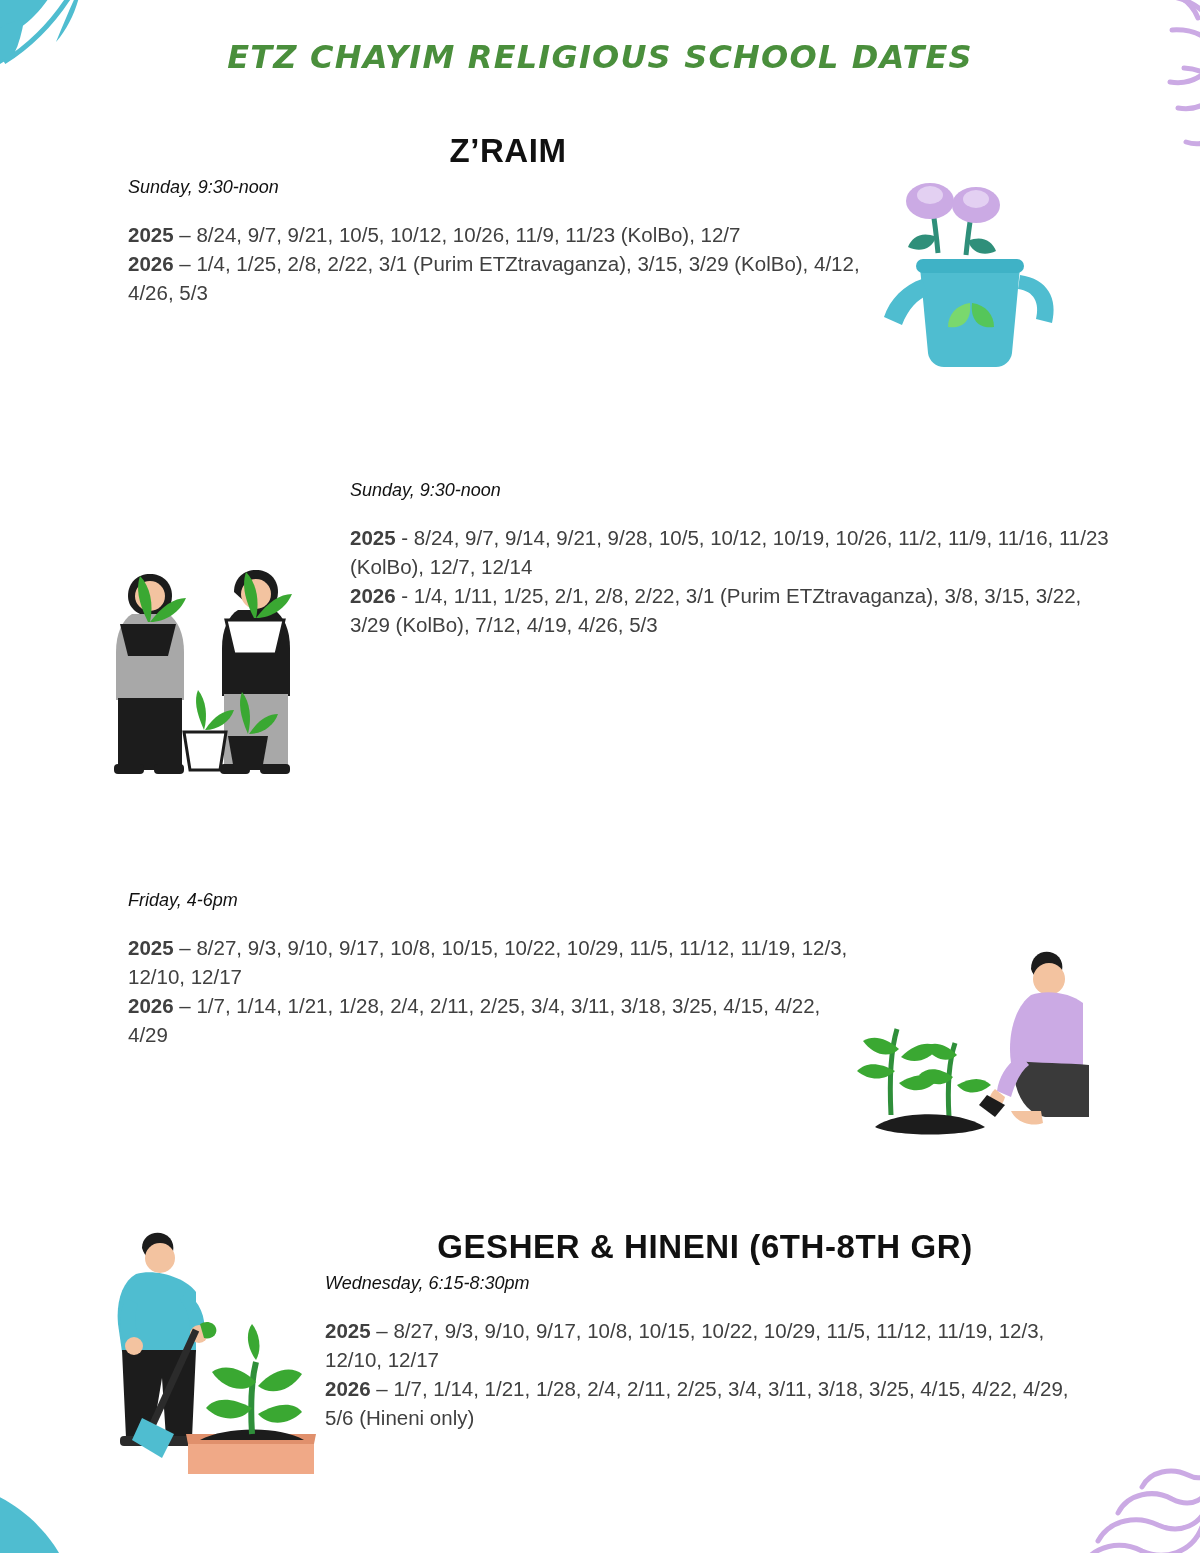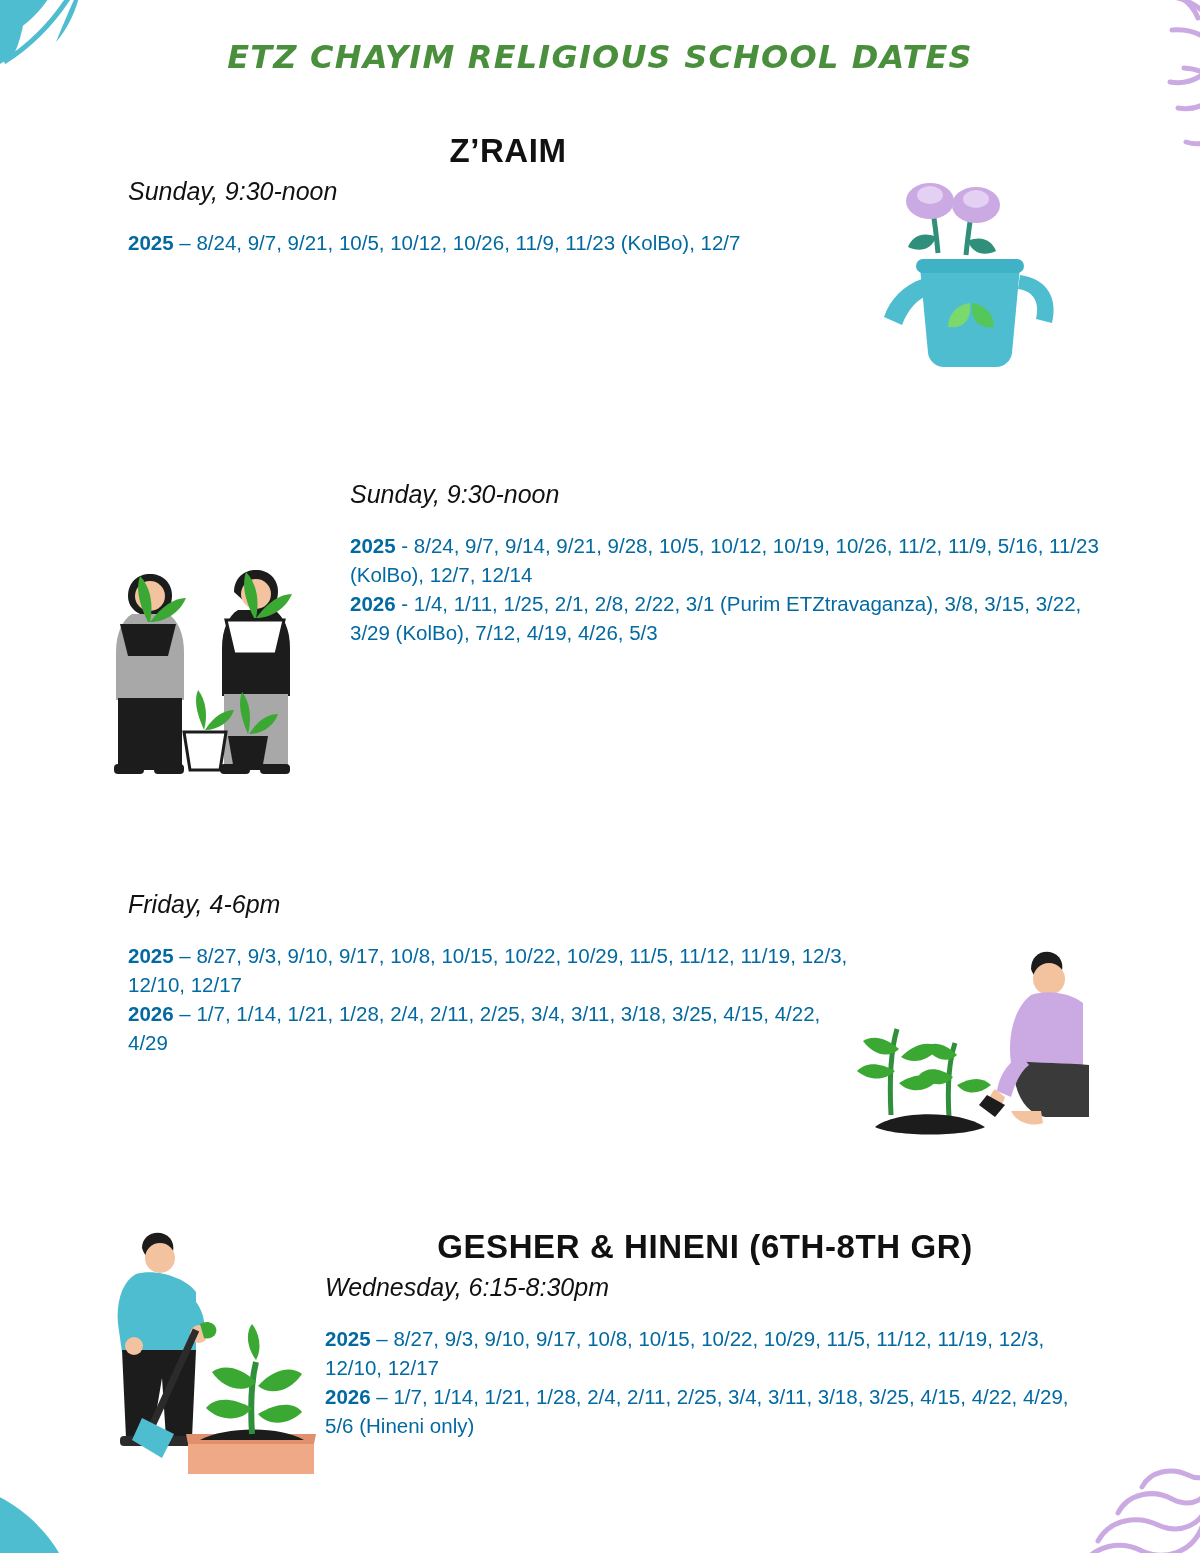--- a/index.html
+++ b/index.html
@@ -53,29 +53,29 @@
     font-size: 33px;
     letter-spacing: 0.6px;
     color: #111111;
     line-height: 1.18;
     margin: 0 0 6px 0;
     text-align: center;
   }
   .sec-time {
     font-family: "Liberation Sans", sans-serif;
     font-style: italic;
-    font-size: 25px;
+    font-size: 18px;
     color: #111111;
     margin: 0 0 22px 0;
   }
   .sec-dates {
     font-family: "Liberation Sans", sans-serif;
     font-size: 20.5px;
     line-height: 1.42;
-    color: #0369a1;
+    color: #404040;
   }
   .sec-dates .yr { font-weight: 700; }
   .sec-dates p { margin: 0; }
 
   
   #sec-zraim      { top: 132px; left: 128px; width: 760px; }
   #sec-midor      { top: 480px; left: 350px; width: 760px; }
   #sec-shorashim  { top: 890px; left: 128px; width: 720px; }
   #sec-gesher     { top: 1228px; left: 325px; width: 760px; }
 
@@ -123,20 +123,24 @@
 <div class="page-title">ETZ CHAYIM RELIGIOUS SCHOOL DATES</div>
 
 <div class="section" id="sec-zraim">
   <h2 class="sec-title">Z’RAIM</h2>
   <div class="sec-time">Sunday, 9:30-noon</div>
   <div class="sec-dates">
     <p>
       <span class="yr">2025</span>
       <span>– 8/24, 9/7, 9/21, 10/5, 10/12, 10/26, 11/9, 11/23 (KolBo), 12/7</span>
     </p>
+    <p>
+      <span class="yr">2026</span>
+      <span>– 1/4, 1/25, 2/8, 2/22, 3/1 (Purim ETZtravaganza), 3/15, 3/29 (KolBo), 4/12, 4/26, 5/3</span>
+    </p>
   </div>
 </div>
 
 <svg class="illus" id="illus-watering-can" viewBox="0 0 215 215">
 
   <path d="M58 78 C56 56 54 42 52 30" stroke="#2f8f7a" stroke-width="5" fill="none"></path>
   <path d="M86 80 C88 60 90 46 92 34" stroke="#2f8f7a" stroke-width="5" fill="none"></path>
 
   <path d="M56 62 C42 56 32 62 28 72 C40 78 52 74 56 62 Z" fill="#2f8f7a"></path>
   <path d="M88 66 C102 60 112 66 116 76 C104 82 92 78 88 66 Z" fill="#2f8f7a"></path>
@@ -156,21 +160,21 @@
 
   <path d="M90 128 C76 130 68 140 68 152 C82 154 92 146 90 128 Z" fill="#7ad86d"></path>
   <path d="M92 128 C106 130 114 140 114 152 C100 154 90 146 92 128 Z" fill="#55c65a"></path>
 </svg>
 
 <div class="section" id="sec-midor">
   <div class="sec-time">Sunday, 9:30-noon</div>
   <div class="sec-dates">
     <p>
       <span class="yr">2025</span>
-      <span>- 8/24, 9/7, 9/14, 9/21, 9/28, 10/5, 10/12, 10/19, 10/26, 11/2, 11/9, 5/16, 11/23 (KolBo), 12/7, 12/14</span>
+      <span>- 8/24, 9/7, 9/14, 9/21, 9/28, 10/5, 10/12, 10/19, 10/26, 11/2, 11/9, 11/16, 11/23 (KolBo), 12/7, 12/14</span>
     </p>
     <p>
       <span class="yr">2026</span>
       <span>- 1/4, 1/11, 1/25, 2/1, 2/8, 2/22, 3/1 (Purim ETZtravaganza), 3/8, 3/15, 3/22, 3/29 (KolBo), 7/12, 4/19, 4/26, 5/3</span>
     </p>
   </div>
 </div>
 
 <svg class="illus" id="illus-two-people" viewBox="0 0 250 220">
 

